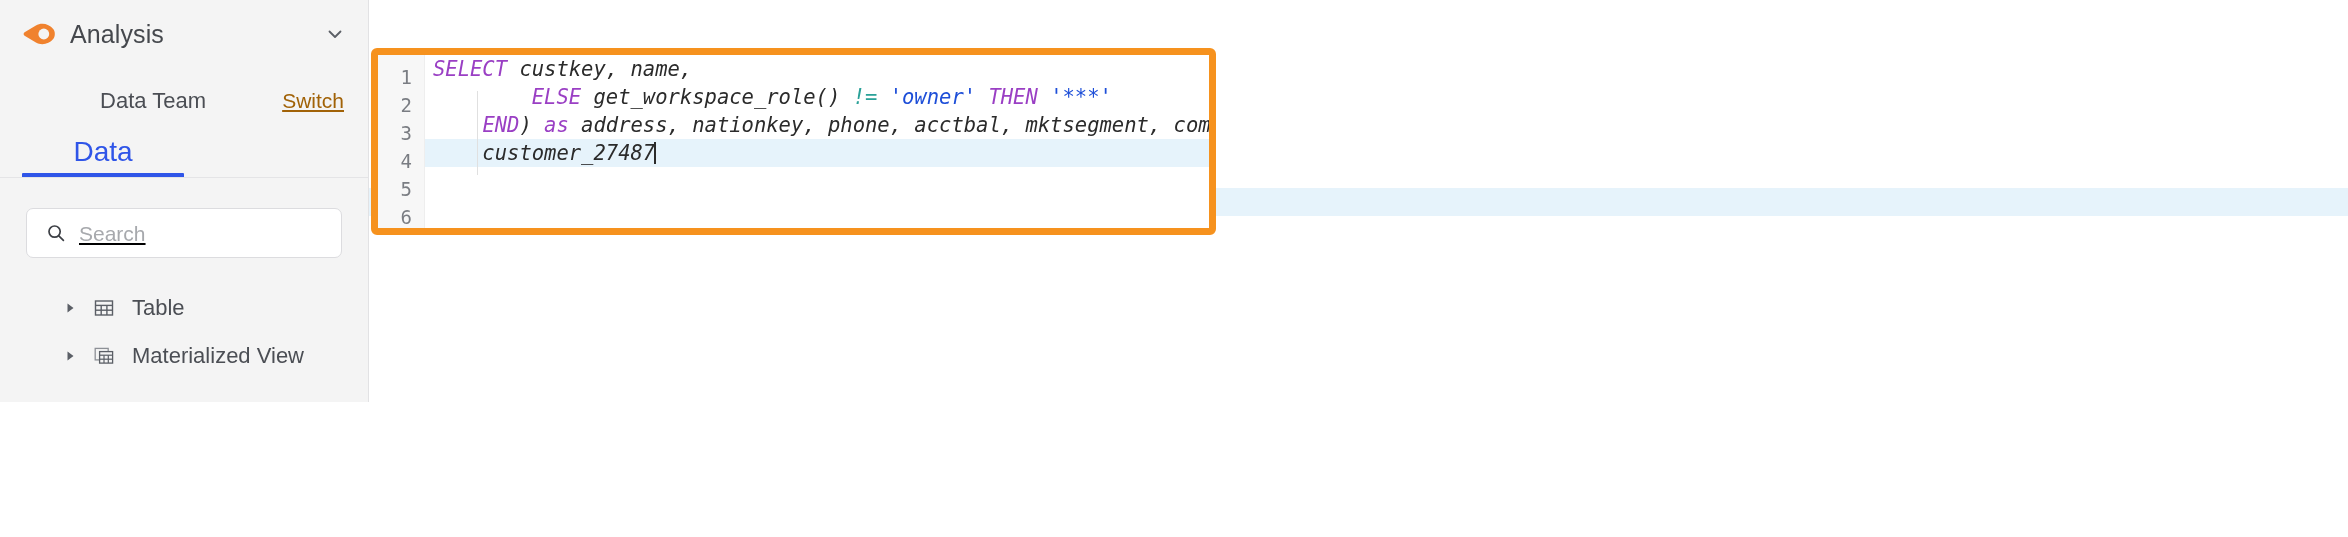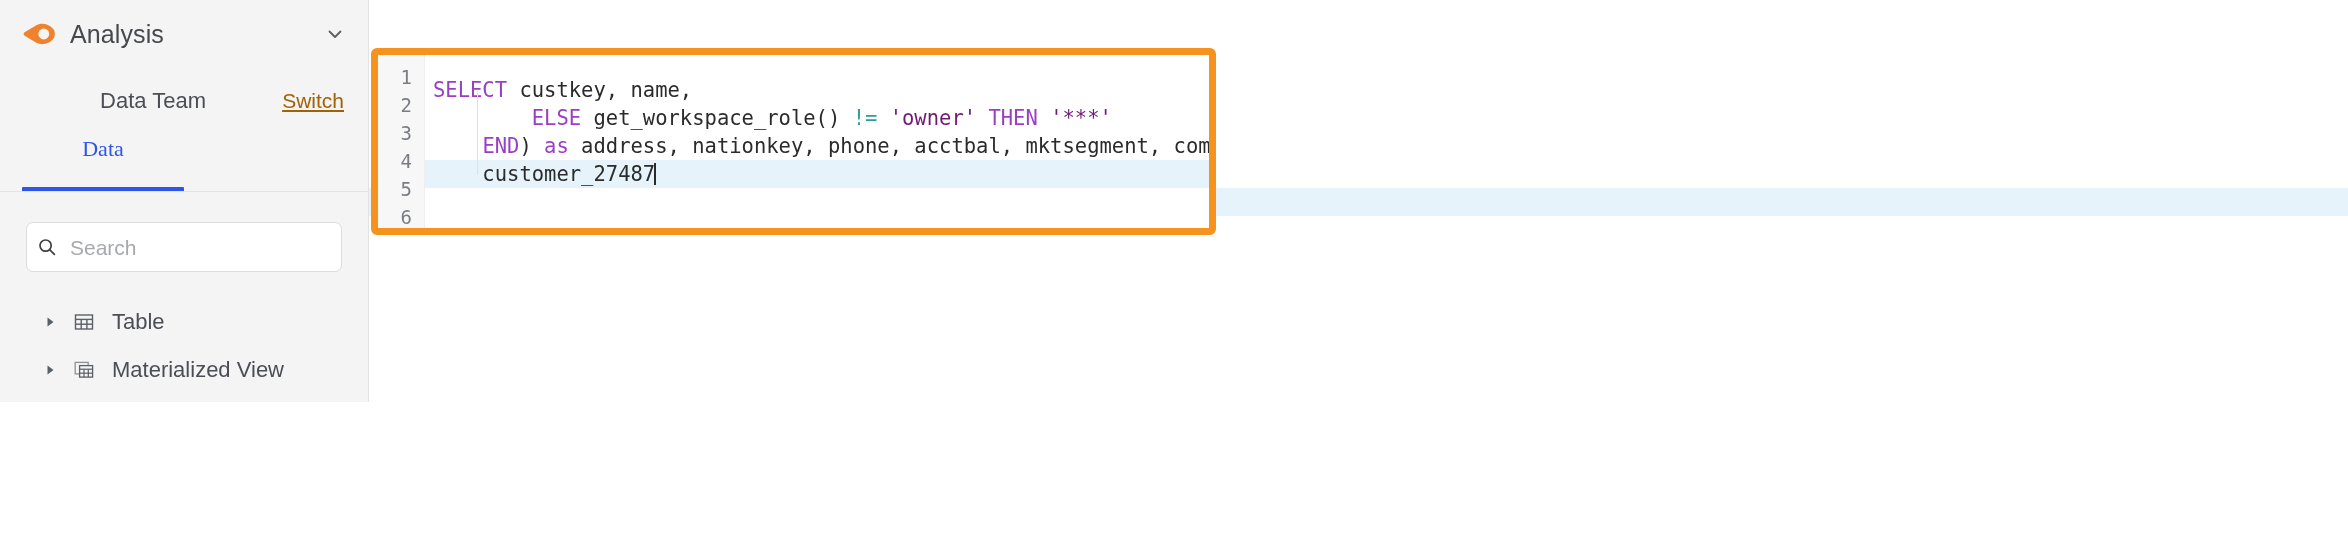--- a/index.html
+++ b/index.html
@@ -66,29 +66,28 @@
     line-height: 1;
     text-decoration: underline;
   }
   .tabs {
     display: flex;
     margin-top: 26px;
     padding: 0 0 0 22px;
     position: relative;
   }
   .tab {
-    font-size: 22px;
+    font-size: 28px;
     color: #4b4e54;
-    padding: 0 0 32px 0;
+    padding: 0 0 12px 0;
     width: 162px;
     text-align: center;
     position: relative;
     cursor: pointer;
     line-height: 1;
-    font-family: Liberation Serif, serif;
   }
   .tab.active { color: #2f55e8; font-weight: 500; }
   .tab.active .tab-underline {
     position: absolute;
     left: 0; right: 0; bottom: 0;
     height: 5px;
     background: #2f55e8;
     border-radius: 1px;
   }
   .tab-underline { display: none; }
@@ -100,42 +99,44 @@
     background: #e4e4e6;
   }
   .search-wrap { padding: 30px 26px 0 26px; }
   .search-box {
     height: 50px;
     background: #ffffff;
     border: 1px solid #dcdcdf;
     border-radius: 7px;
     display: flex;
     align-items: center;
-    padding: 0 9px;
-    box-sizing: border-box;
+    padding: 0 18px;
+    box-sizing: border-box;
+    text-decoration: underline;
   }
   .search-icon {
     width: 22px; height: 22px;
     margin-right: 12px;
     flex: 0 0 22px;
     color: #3c3f45;
     display: flex; align-items: center; justify-content: center;
   }
   .search-ph {
     font-size: 21px;
     color: #a7a9ad;
     line-height: 1;
   }
   .tree { padding: 26px 0 0 0; }
   .tree-item {
     display: flex;
     align-items: center;
     height: 48px;
-    padding-left: 42px;
+    padding-left: 26px;
     cursor: pointer;
+    margin-left: 36px;
   }
   .tri {
     width: 16px; height: 16px;
     margin-right: 14px;
     flex: 0 0 16px;
     display: flex; align-items: center; justify-content: center;
   }
   .tri svg { display:block; }
   .titem-icon {
     width: 24px; height: 24px;
@@ -196,37 +197,38 @@
     text-align: right;
     padding-right: 12px;
     font-family: "DejaVu Sans Mono", monospace;
     font-size: 19px;
     color: #7a7d83;
     box-sizing: border-box;
   }
   .gline.active { background: #8fd2f0; color: #33363b; }
   .code-pane {
     flex: 1 1 auto;
-    padding-top: 21px;
+    padding-top: 0;
     position: relative;
     overflow: visible;
+    font-style: italic;
   }
   .cline {
     height: 28px;
     line-height: 28px;
     font-family: "DejaVu Sans Mono", monospace;
     font-size: 20.5px;
     color: #2b2b2b;
     white-space: pre;
     padding-left: 8px;
     box-sizing: border-box;
   }
   .cline.active { background: #e6f3fb; }
   .kw  { color: #9a3fc4; }
-  .str { color: #701a75; }
+  .str { color: #1d4ed8; }
   .op  { color: #2aa198; }
   .typ { color: #9a3fc4; }
   .indent-guide {
     position: absolute;
     left: 52px;
     top: 36px;
     width: 1px;
     height: 84px;
     background: #e0e0e0;
   }

